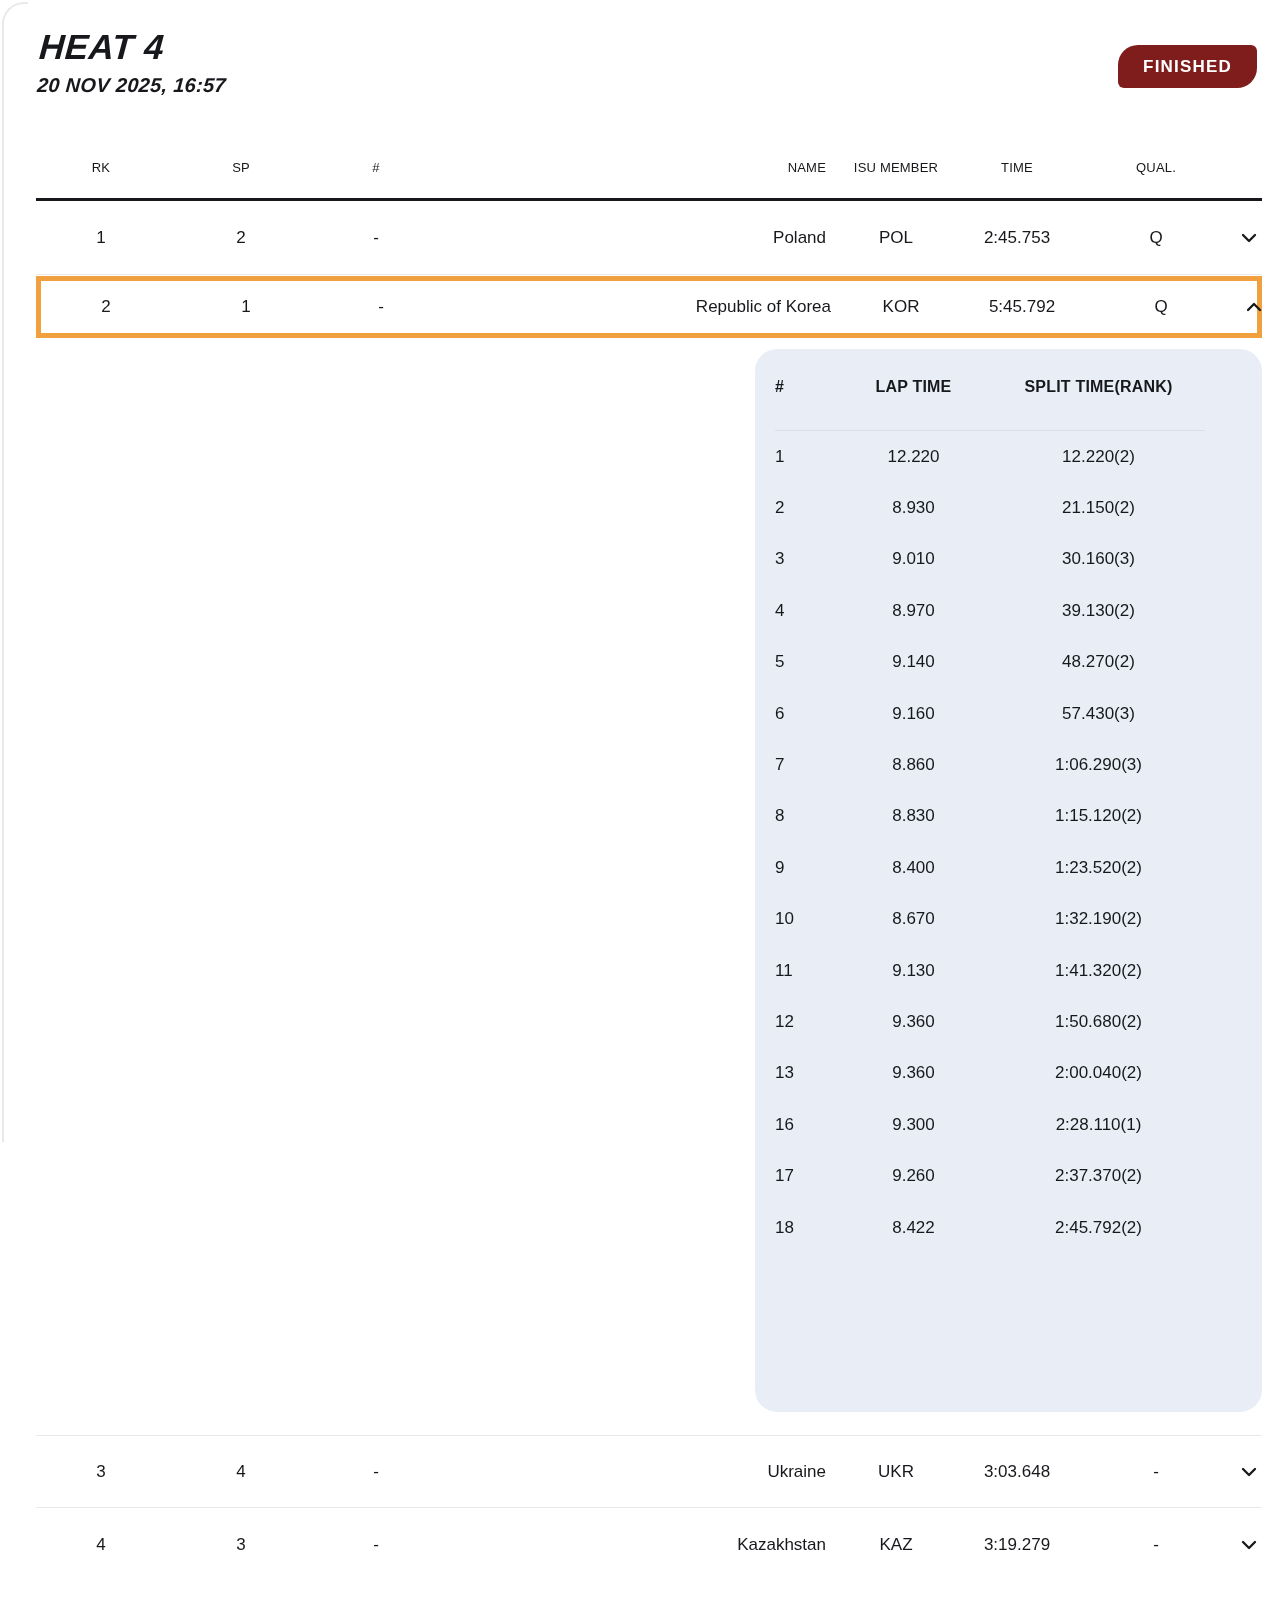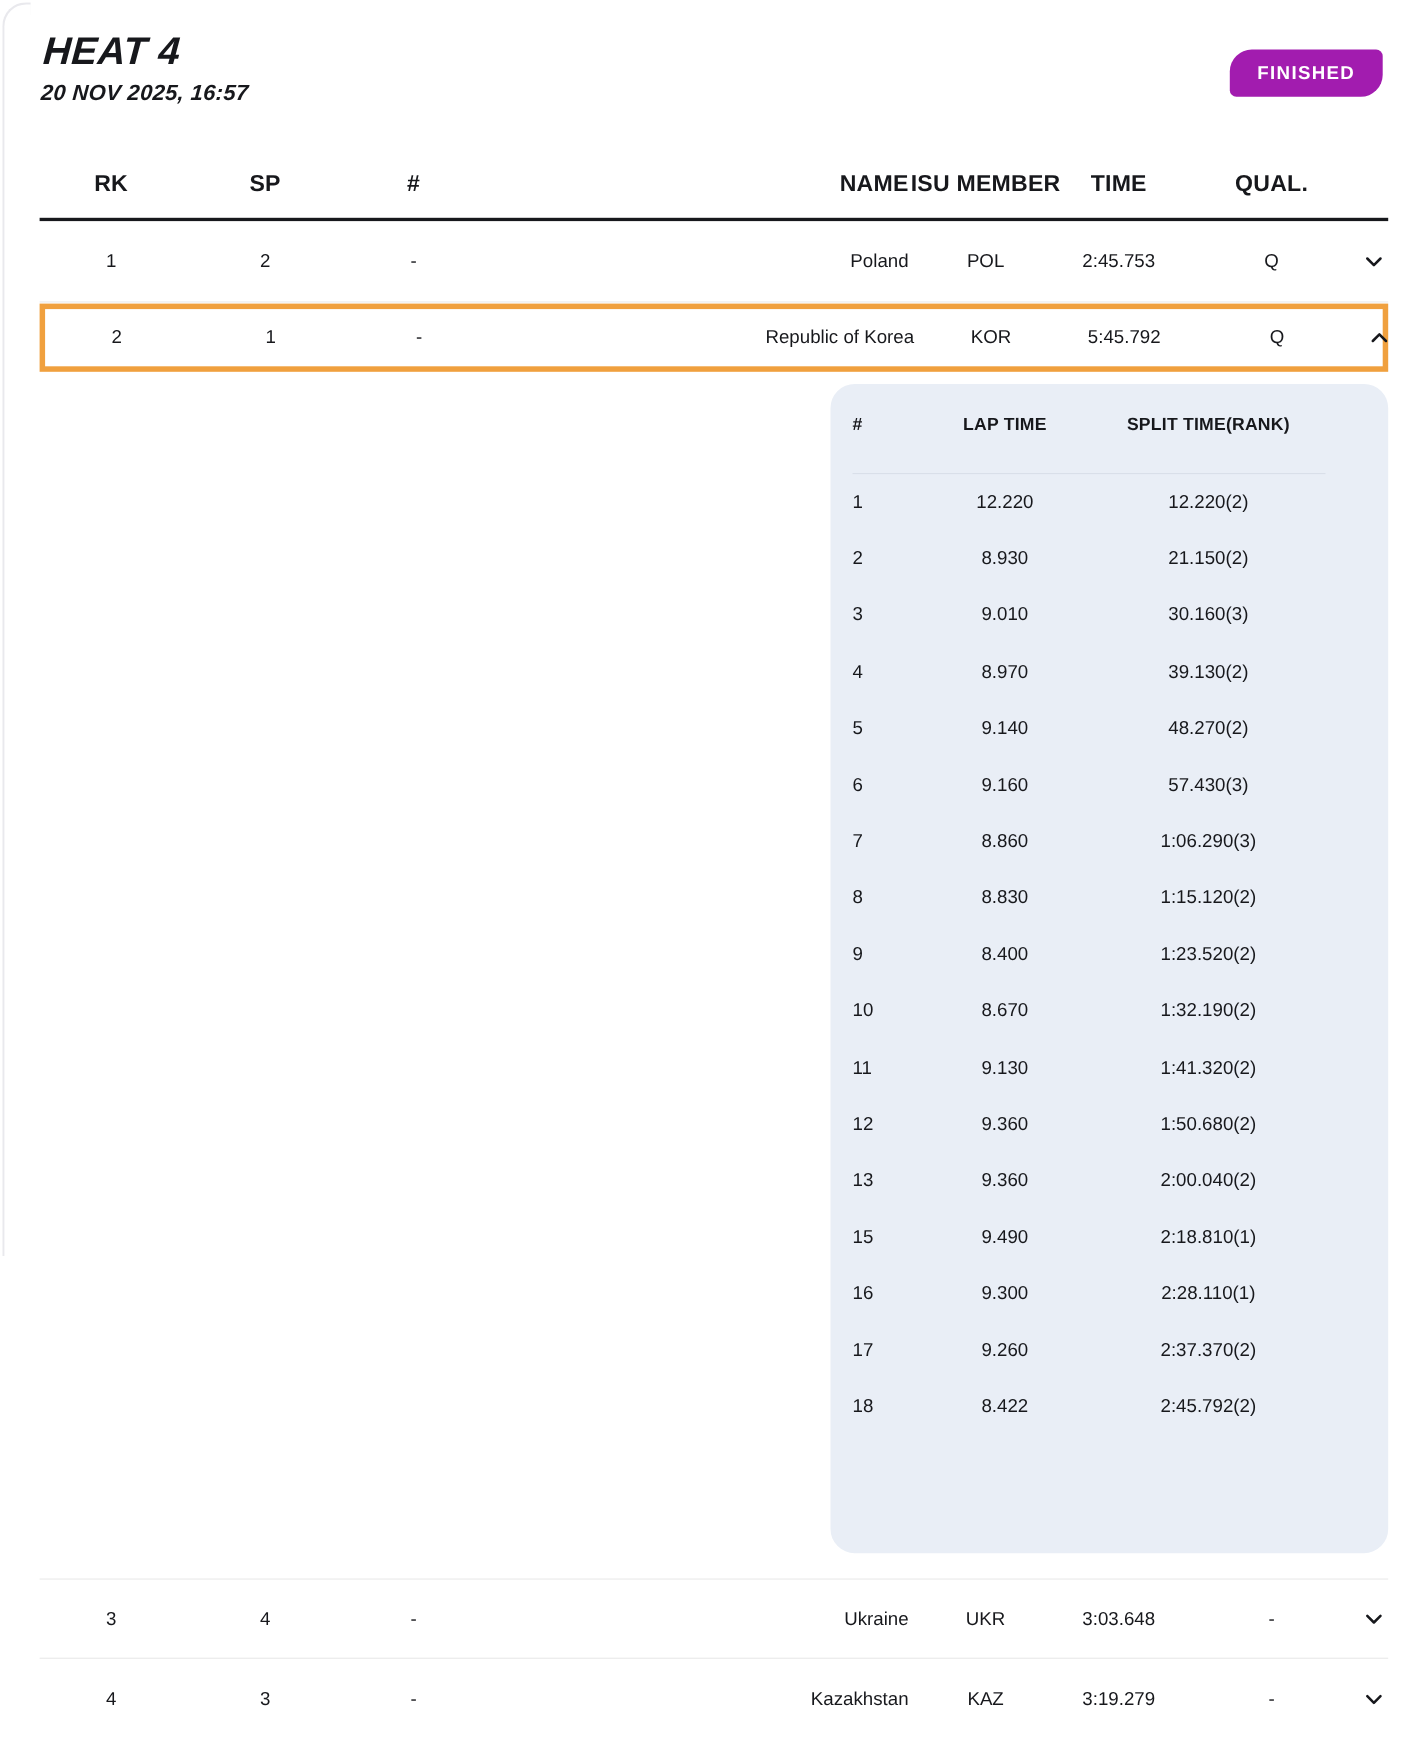--- a/index.html
+++ b/index.html
@@ -20,36 +20,36 @@
   .title {
     font-size:35px; line-height:38px; font-weight:800; font-style:italic;
     letter-spacing:.5px; transform:skewX(-4deg); transform-origin:left bottom; display:inline-block;
   }
   .datetime {
     margin-top:7px; font-size:20px; line-height:24px; font-weight:800; font-style:italic;
     letter-spacing:.3px; transform:skewX(-4deg); transform-origin:left top; display:inline-block;
   }
   .status-badge {
     position:absolute; top:45px; right:31px; height:43px; line-height:43px;
-    background:#a21caf; color:#ffffff; font-size:17px; font-weight:700; letter-spacing:1.2px;
+    background:#7f1d1d; color:#ffffff; font-size:17px; font-weight:700; letter-spacing:1.2px;
     padding:0 25px; border-radius:20px 6px;
   }
 
   
   .results { margin:40px 26px 0 36px; width:1226px; }
   .grid-row {
     display:grid; align-items:center;
     grid-template-columns:130px 150px 120px 390px 140px 110px 160px 26px;
   }
   .c-center { text-align:center; }
   .c-name   { text-align:right; padding-left:14px; }
   .c-time   { text-align:center; padding-right:8px; }
   .c-chev   { display:flex; justify-content:center; align-items:center; }
 
-  .thead { height:64px; border-bottom:3px solid #17181c; font-size:21px; font-weight:700; letter-spacing:.2px; }
+  .thead { height:64px; border-bottom:3px solid #17181c; font-size:13px; font-weight:400; letter-spacing:.2px; }
   .row   { height:74px; border-bottom:1px solid #e9e9e9; font-size:17px; }
   .row.highlight {
     height:62px; margin-top:1px; border:5px solid #f0a03e;
   }
   .row.after-panel { margin-top:23px; border-top:1px solid #e9e9e9; height:73px; }
   .row.last { border-bottom:none; }
   .chev-svg { display:block; }
   .chev-up { transform:rotate(180deg); }
 
   
@@ -193,25 +193,20 @@
       <div>12</div>
       <div class="lap-col-right">9.360</div>
       <div class="lap-col-right">1:50.680(2)</div>
     </div>
     <div class="lap-grid lap-row">
       <div>13</div>
       <div class="lap-col-right">9.360</div>
       <div class="lap-col-right">2:00.040(2)</div>
     </div>
     <div class="lap-grid lap-row">
-      <div>15</div>
-      <div class="lap-col-right">9.490</div>
-      <div class="lap-col-right">2:18.810(1)</div>
-    </div>
-    <div class="lap-grid lap-row">
       <div>16</div>
       <div class="lap-col-right">9.300</div>
       <div class="lap-col-right">2:28.110(1)</div>
     </div>
     <div class="lap-grid lap-row">
       <div>17</div>
       <div class="lap-col-right">9.260</div>
       <div class="lap-col-right">2:37.370(2)</div>
     </div>
     <div class="lap-grid lap-row">

